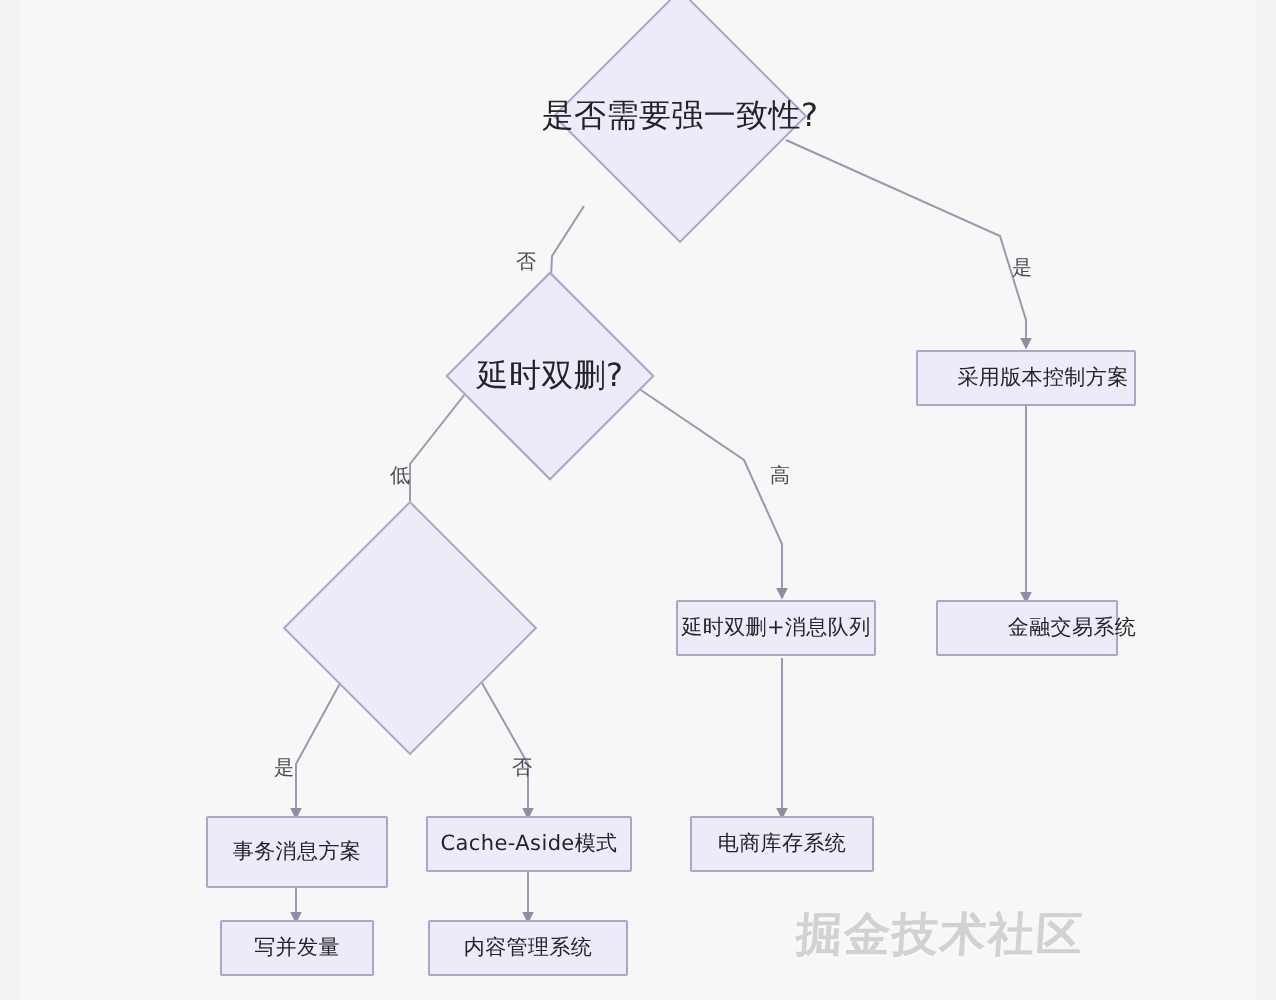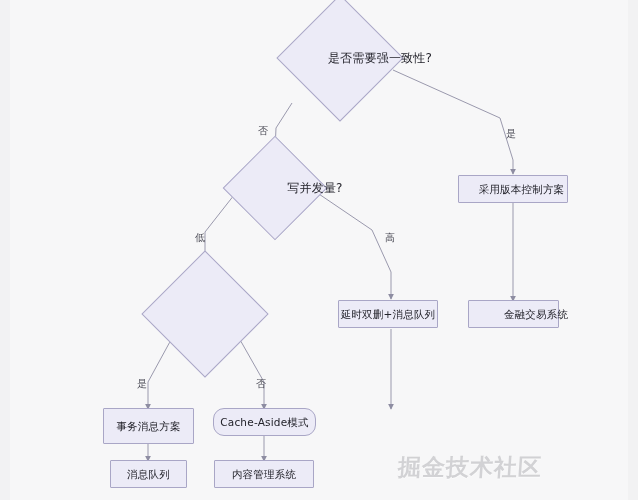--- a/index.html
+++ b/index.html
@@ -58,25 +58,24 @@
     background: #ecebf7;
     border: 1px solid #a9a6c6;
     transform: rotate(45deg);
   }
   .diamond-label {
     position: absolute;
     display: flex;
     align-items: center;
     justify-content: center;
     color: #23232b;
-    font-size: 12px;
+    font-size: 16px;
     white-space: nowrap;
     letter-spacing: 0.2px;
     pointer-events: none;
-    padding-left: 40px;
   }
   .edge-label {
     position: absolute;
     color: #4a4a55;
     font-size: 10px;
     white-space: nowrap;
     letter-spacing: 0.2px;
   }
   .watermark {
     position: absolute;
@@ -128,36 +127,37 @@
       <path d="M148,436 L148,461"></path>
 
       <path d="M264,436 L264,461"></path>
     </g>
   </svg>
 
   <div class="diamond" style="left:295px; top:13px; width:90px; height:90px;"></div>
   <div class="diamond-label" style="left:279px; top:48px; width:122px; height:20px;">是否需要强一致性?</div>
 
   <div class="diamond" style="left:238px; top:151px; width:74px; height:74px;"></div>
-  <div class="diamond-label" style="left:237px; top:178px; width:76px; height:20px;">写并发量?</div>
+  <div class="diamond-label" style="left:237px; top:178px; width:76px; height:20px;">延时双删?</div>
 
   <div class="diamond" style="left:160px; top:269px; width:90px; height:90px;"></div>
 
   <div class="node rect" style="left:458px; top:175px; width:110px; height:28px;padding-left:17px;">采用版本控制方案</div>
 
   <div class="node rect" style="left:468px; top:300px; width:91px; height:28px;padding-left:45px;">金融交易系统</div>
 
   <div class="node rect" style="left:338px; top:300px; width:100px; height:28px;">延时双删+消息队列</div>
 
+  <div class="node rect" style="left:345px; top:408px; width:92px; height:28px;">电商库存系统</div>
 
   <div class="node rect" style="left:103px; top:408px; width:91px; height:36px;">事务消息方案</div>
 
-  <div class="node rect" style="left:213px; top:408px; width:103px; height:28px;border-radius:11px;">Cache-Aside模式</div>
+  <div class="node rect" style="left:213px; top:408px; width:103px; height:28px;">Cache-Aside模式</div>
 
-  <div class="node rect" style="left:110px; top:460px; width:77px; height:28px;">消息队列</div>
+  <div class="node rect" style="left:110px; top:460px; width:77px; height:28px;">写并发量</div>
 
   <div class="node rect" style="left:214px; top:460px; width:100px; height:28px;">内容管理系统</div>
 
   <div class="edge-label" style="left:258px; top:124px;">否</div>
   <div class="edge-label" style="left:506px; top:127px;">是</div>
   <div class="edge-label" style="left:195px; top:231px;">低</div>
   <div class="edge-label" style="left:385px; top:231px;">高</div>
   <div class="edge-label" style="left:137px; top:377px;">是</div>
   <div class="edge-label" style="left:256px; top:377px;">否</div>
 

